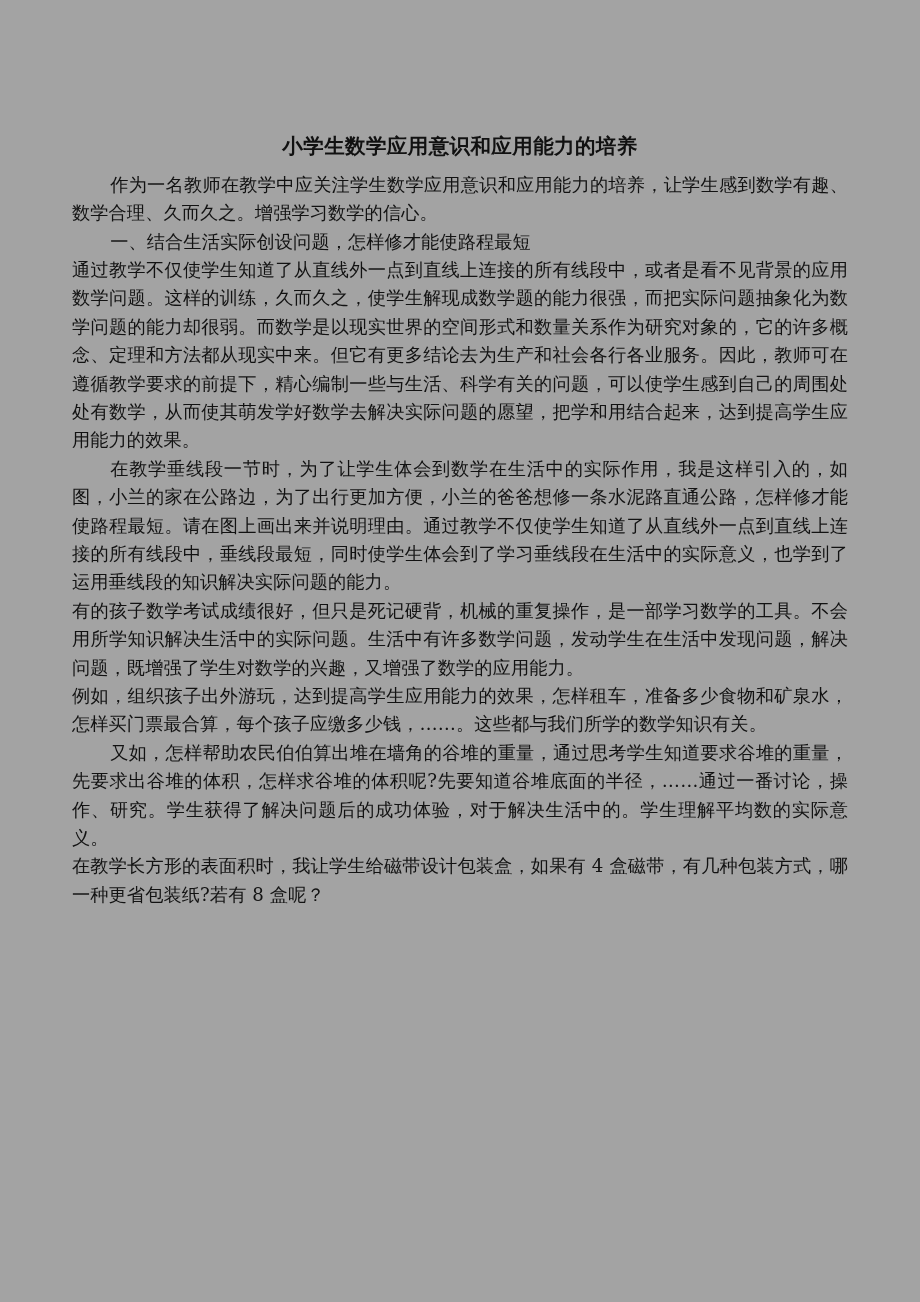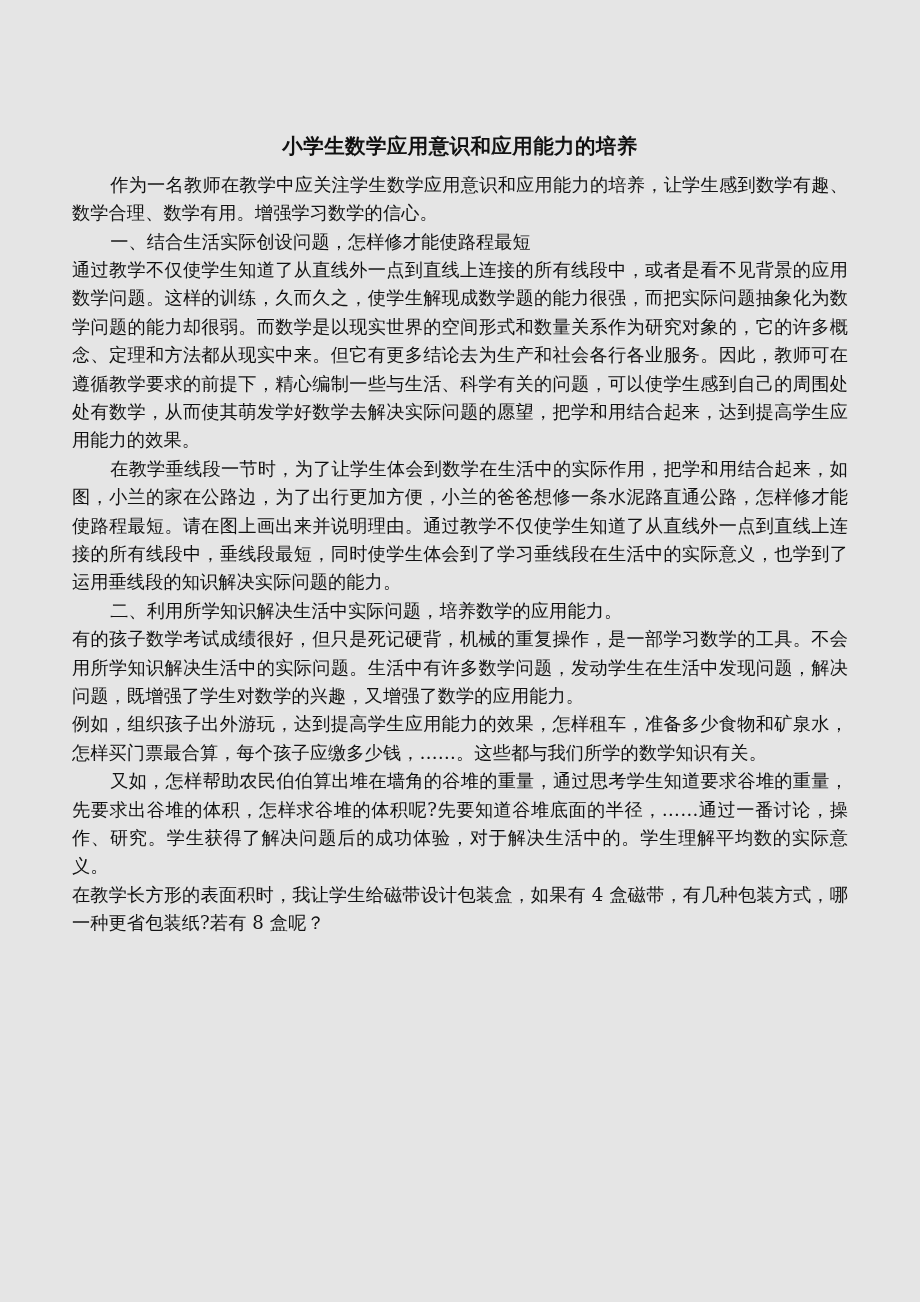--- a/index.html
+++ b/index.html
@@ -7,21 +7,21 @@
     padding: 0;
     background: #ffffff;
   }
   body {
     font-family: "DejaVu Serif", "Liberation Serif", serif;
     color: #000000;
   }
   .page {
     width: 920px;
     height: 1302px;
-    background: #e5e5e5;
+    background: #a3a3a3;
     position: relative;
     box-sizing: border-box;
     overflow: hidden;
   }
   .page-inner {
     position: absolute;
     left: 72px;
     top: 132px;
     width: 776px;
   }
@@ -59,29 +59,28 @@
 </head>
 <body>
 
 <div class="page">
   <div class="page-inner">
 
     <h1 class="doc-title">小学生数学应用意识和应用能力的培养</h1>
 
     <div class="body-block">
 
-      <p class="para indent">作为一名教师在教学中应关注学生数学应用意识和应用能力的培养，让学生感到数学有趣、数学合理、数学有用。增强学习数学的信心。</p>
+      <p class="para indent">作为一名教师在教学中应关注学生数学应用意识和应用能力的培养，让学生感到数学有趣、数学合理、久而久之。增强学习数学的信心。</p>
 
       <p class="para indent">一、结合生活实际创设问题，怎样修才能使路程最短</p>
 
       <p class="para flush">通过教学不仅使学生知道了从直线外一点到直线上连接的所有线段中，或者是看不见背景的应用数学问题。这样的训练，久而久之，使学生解现成数学题的能力很强，而把实际问题抽象化为数学问题的能力却很弱。而数学是以现实世界的空间形式和数量关系作为研究对象的，它的许多概念、定理和方法都从现实中来。但它有更多结论去为生产和社会各行各业服务。因此，教师可在遵循教学要求的前提下，精心编制一些与生活、科学有关的问题，可以使学生感到自己的周围处处有数学，从而使其萌发学好数学去解决实际问题的愿望，把学和用结合起来，达到提高学生应用能力的效果。</p>
 
-      <p class="para indent">在教学垂线段一节时，为了让学生体会到数学在生活中的实际作用，把学和用结合起来，如图，小兰的家在公路边，为了出行更加方便，小兰的爸爸想修一条水泥路直通公路，怎样修才能使路程最短。请在图上画出来并说明理由。通过教学不仅使学生知道了从直线外一点到直线上连接的所有线段中，垂线段最短，同时使学生体会到了学习垂线段在生活中的实际意义，也学到了运用垂线段的知识解决实际问题的能力。</p>
+      <p class="para indent">在教学垂线段一节时，为了让学生体会到数学在生活中的实际作用，我是这样引入的，如图，小兰的家在公路边，为了出行更加方便，小兰的爸爸想修一条水泥路直通公路，怎样修才能使路程最短。请在图上画出来并说明理由。通过教学不仅使学生知道了从直线外一点到直线上连接的所有线段中，垂线段最短，同时使学生体会到了学习垂线段在生活中的实际意义，也学到了运用垂线段的知识解决实际问题的能力。</p>
 
-      <p class="para indent">二、利用所学知识解决生活中实际问题，培养数学的应用能力。</p>
 
       <p class="para flush">有的孩子数学考试成绩很好，但只是死记硬背，机械的重复操作，是一部学习数学的工具。不会用所学知识解决生活中的实际问题。生活中有许多数学问题，发动学生在生活中发现问题，解决问题，既增强了学生对数学的兴趣，又增强了数学的应用能力。</p>
 
       <p class="para flush">例如，组织孩子出外游玩，达到提高学生应用能力的效果，怎样租车，准备多少食物和矿泉水，怎样买门票最合算，每个孩子应缴多少钱，……。这些都与我们所学的数学知识有关。</p>
 
       <p class="para indent">又如，怎样帮助农民伯伯算出堆在墙角的谷堆的重量，通过思考学生知道要求谷堆的重量，先要求出谷堆的体积，怎样求谷堆的体积呢?先要知道谷堆底面的半径，……通过一番讨论，操作、研究。学生获得了解决问题后的成功体验，对于解决生活中的。学生理解平均数的实际意义。</p>
 
 
       <p class="para flush">在教学长方形的表面积时，我让学生给磁带设计包装盒，如果有 4 盒磁带，有几种包装方式，哪一种更省包装纸?若有 8 盒呢？</p>
 

